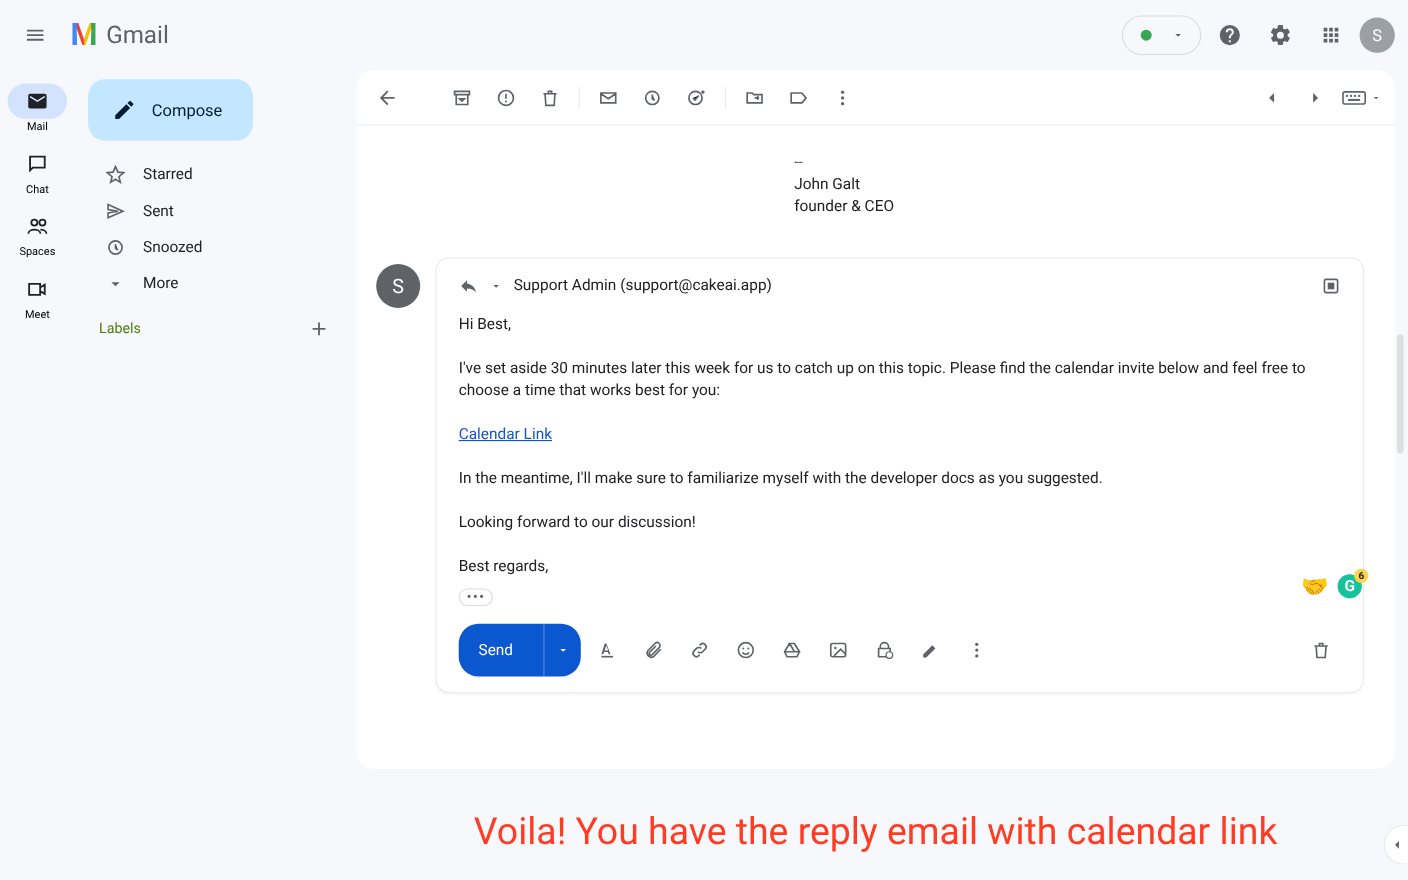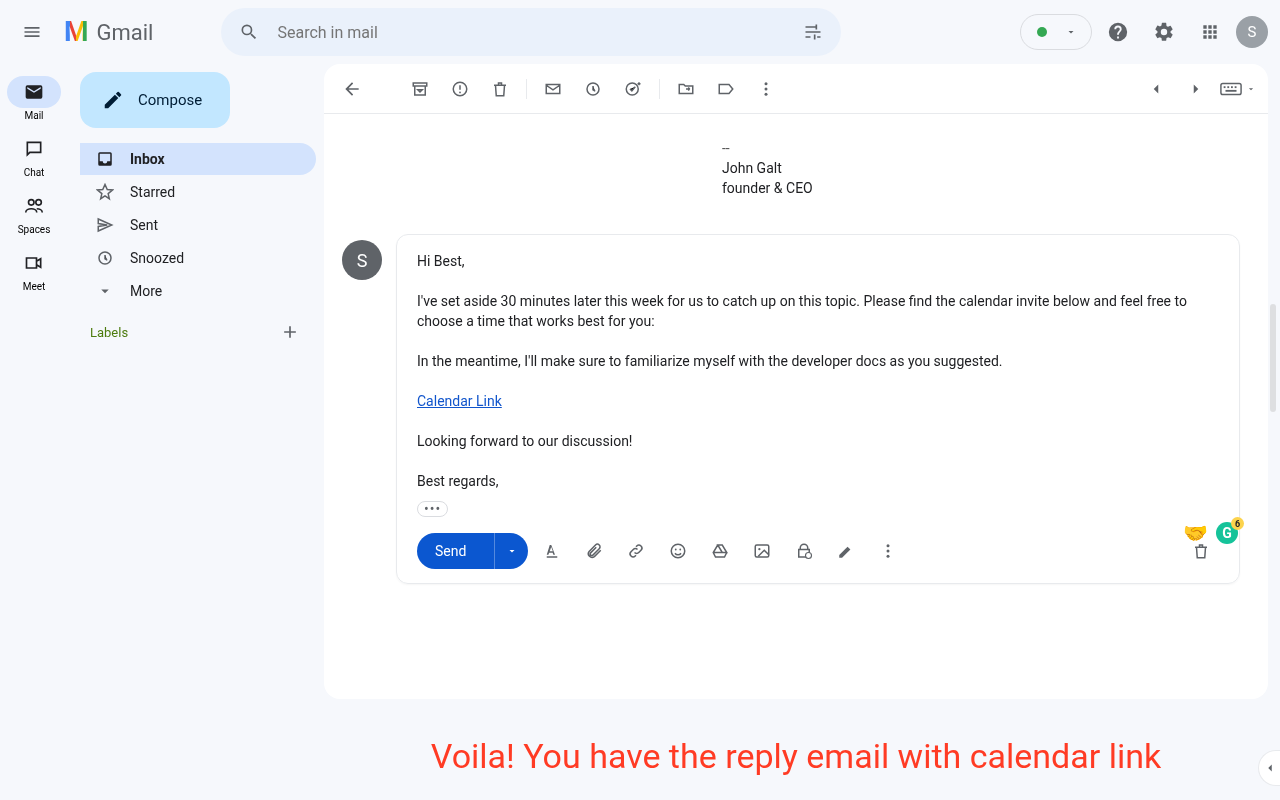--- a/index.html
+++ b/index.html
@@ -59,21 +59,21 @@
   .compose-row{display:flex;gap:14px;padding:0 28px 0 18px;}
   .from-avatar{width:40px;height:40px;border-radius:50%;background:#5f6368;color:#fff;display:flex;align-items:center;justify-content:center;font-size:18px;flex:0 0 40px;margin-top:6px;}
   .compose-card{flex:1;border:1px solid var(--border);border-radius:12px;padding:16px 20px 14px 20px;box-shadow:0 1px 2px rgba(0,0,0,.04);}
   .reply-head{display:flex;align-items:center;gap:10px;font-size:14px;color:#202124;margin-bottom:16px;}
   .reply-head .pop{margin-left:auto;}
   .body-text{font-size:14px;line-height:20px;color:#202124;}
   .body-text p{margin:0 0 20px 0;}
   .body-text a{color:#1155cc;text-decoration:underline;}
   .quoted-pill{display:inline-block;border:1px solid #dadce0;border-radius:10px;padding:0 6px;color:#5f6368;font-size:14px;letter-spacing:1px;line-height:14px;}
   .compose-toolbar{display:flex;align-items:center;gap:6px;margin-top:14px;}
-  .send-btn{display:flex;align-items:center;height:36px;border-radius:18px;overflow:hidden;background:#0b57d0;color:#fff;cursor:pointer;gap:10px;}
+  .send-btn{display:flex;align-items:center;height:48px;border-radius:18px;overflow:hidden;background:#0b57d0;color:#fff;cursor:pointer;gap:10px;}
   .send-btn .label{padding:0 18px;font-size:14px;}
   .send-btn .arrow{width:34px;height:100%;display:flex;align-items:center;justify-content:center;border-left:1px solid rgba(255,255,255,.3);}
   .ctb{width:36px;height:36px;border-radius:50%;display:flex;align-items:center;justify-content:center;color:#5f6368;cursor:pointer;}
   .compose-toolbar .flex{flex:1;}
 
   .ext-icons{position:absolute;right:30px;bottom:154px;display:flex;gap:8px;align-items:center;font-size:20px;}
   .gram{width:22px;height:22px;border-radius:50%;background:#15c39a;color:#fff;font-weight:bold;display:flex;align-items:center;justify-content:center;font-size:14px;position:relative;}
   .gram .badge{position:absolute;top:-5px;right:-6px;background:#fcd34d;color:#202124;font-size:9px;border-radius:50%;width:13px;height:13px;display:flex;align-items:center;justify-content:center;}
 
   .caption{position:absolute;left:0;right:0;bottom:24px;text-align:center;color:#ff3b24;font-size:34px;}
@@ -87,33 +87,20 @@
 
 <header>
   <div class="icon-btn">
     <svg width="20" height="20" viewBox="0 0 24 24">
         <path fill="currentColor" d="M3 18h18v-2H3v2zm0-5h18v-2H3v2zm0-7v2h18V6H3z"></path>
       </svg>
   </div>
   <div class="logo">
     <span class="gmail-m">M</span>
     <span>Gmail</span>
-  </div>
-  <div class="search">
-    <div class="icon-btn" style="width:40px">
-      <svg width="20" height="20" viewBox="0 0 24 24">
-          <path fill="currentColor" d="M15.5 14h-.79l-.28-.27A6.47 6.47 0 0016 9.5 6.5 6.5 0 109.5 16a6.47 6.47 0 004.23-1.57l.27.28v.79L19 20.49 20.49 19 15.5 14zM9.5 14A4.5 4.5 0 1114 9.5 4.5 4.5 0 019.5 14z"></path>
-        </svg>
-    </div>
-    <input placeholder="Search in mail" style="">
-    <div class="icon-btn">
-      <svg width="20" height="20" viewBox="0 0 24 24">
-          <path fill="currentColor" d="M3 17h6v2H3v-2zm0-12h12v2H3V5zm0 6h18v2H3v-2zm14 6h4v2h-4v-2zm-2-2v6h-2v-6h2zM17 3v6h-2V3h2z"></path>
-        </svg>
-    </div>
   </div>
   <div class="header-right">
     <div class="status-pill">
       <span class="dot-green"></span>
       <svg width="12" height="12" viewBox="0 0 24 24">
           <path fill="currentColor" d="M7 10l5 5 5-5z"></path>
         </svg>
     </div>
     <div class="icon-btn">
       <svg width="22" height="22" viewBox="0 0 24 24">
@@ -173,26 +160,20 @@
 
 <aside class="sidebar">
   <div class="compose">
     <svg width="22" height="22" viewBox="0 0 24 24">
         <path fill="#001d35" d="M3 17.25V21h3.75L17.81 9.94l-3.75-3.75L3 17.25zM20.71 7.04a1 1 0 000-1.41l-2.34-2.34a1 1 0 00-1.41 0l-1.83 1.83 3.75 3.75 1.83-1.83z"></path>
       </svg>
     <span>Compose</span>
   </div>
   <div style="height:14px"></div>
 
-  <div class="sb-item active" style="font-weight:700">
-    <svg width="18" height="18" viewBox="0 0 24 24">
-        <path fill="#202124" d="M19 3H5a2 2 0 00-2 2v14a2 2 0 002 2h14a2 2 0 002-2V5a2 2 0 00-2-2zm0 12h-4a3 3 0 01-6 0H5V5h14v10z"></path>
-      </svg>
-    <span>Inbox</span>
-  </div>
   <div class="sb-item">
     <svg width="18" height="18" viewBox="0 0 24 24">
         <path fill="none" stroke="#5f6368" stroke-width="2" d="M12 17.3L6.2 21l1.6-6.8L2 9.3l7-.6L12 2l3 6.7 7 .6-5.8 4.9L17.8 21z"></path>
       </svg>
     <span>Starred</span>
   </div>
   <div class="sb-item">
     <svg width="18" height="18" viewBox="0 0 24 24">
         <path fill="none" stroke="#5f6368" stroke-width="2" d="M3 20l18-8L3 4v6l12 2-12 2z"></path>
       </svg>
@@ -316,26 +297,45 @@
       <div style="margin-top:24px" class="sig-dash">--</div>
       <div>John Galt</div>
       <div>founder &amp; CEO</div>
     </div>
 
     <div class="compose-row">
       <div class="from-avatar">
           <span>S</span>
         </div>
       <div class="compose-card">
+        <div class="reply-head">
+          <span>
+              <svg width="18" height="18" viewBox="0 0 24 24">
+                <path fill="#5f6368" d="M10 9V5l-7 7 7 7v-4.1c5 0 8.5 1.6 11 5.1-1-5-4-10-11-11z"></path>
+              </svg>
+            </span>
+          <span>
+              <svg width="12" height="12" viewBox="0 0 24 24">
+                <path fill="#5f6368" d="M7 10l5 5 5-5z"></path>
+              </svg>
+            </span>
+          <span>Support Admin (support@cakeai.app)</span>
+          <span class="pop">
+              <svg width="18" height="18" viewBox="0 0 24 24">
+                <rect x="4" y="4" width="16" height="16" rx="2" fill="none" stroke="#5f6368" stroke-width="2"></rect>
+                <rect x="8" y="8" width="8" height="8" fill="#5f6368"></rect>
+              </svg>
+            </span>
+        </div>
 
         <div class="body-text">
           <p>Hi Best,</p>
           <p>I've set aside 30 minutes later this week for us to catch up on this topic. Please find the calendar invite below and feel free to choose a time that works best for you:</p>
+          <p><a href="#">Calendar Link</a></p>
           <p>In the meantime, I'll make sure to familiarize myself with the developer docs as you suggested.</p>
-          <p><a href="#">Calendar Link</a></p>
           <p>Looking forward to our discussion!</p>
           <p style="margin-bottom:8px">Best regards,</p>
           <span class="quoted-pill">•••</span>
         </div>
 
         <div class="compose-toolbar">
           <div class="send-btn">
             <span class="label">Send</span>
             <span class="arrow">
                 <svg width="12" height="12" viewBox="0 0 24 24">

